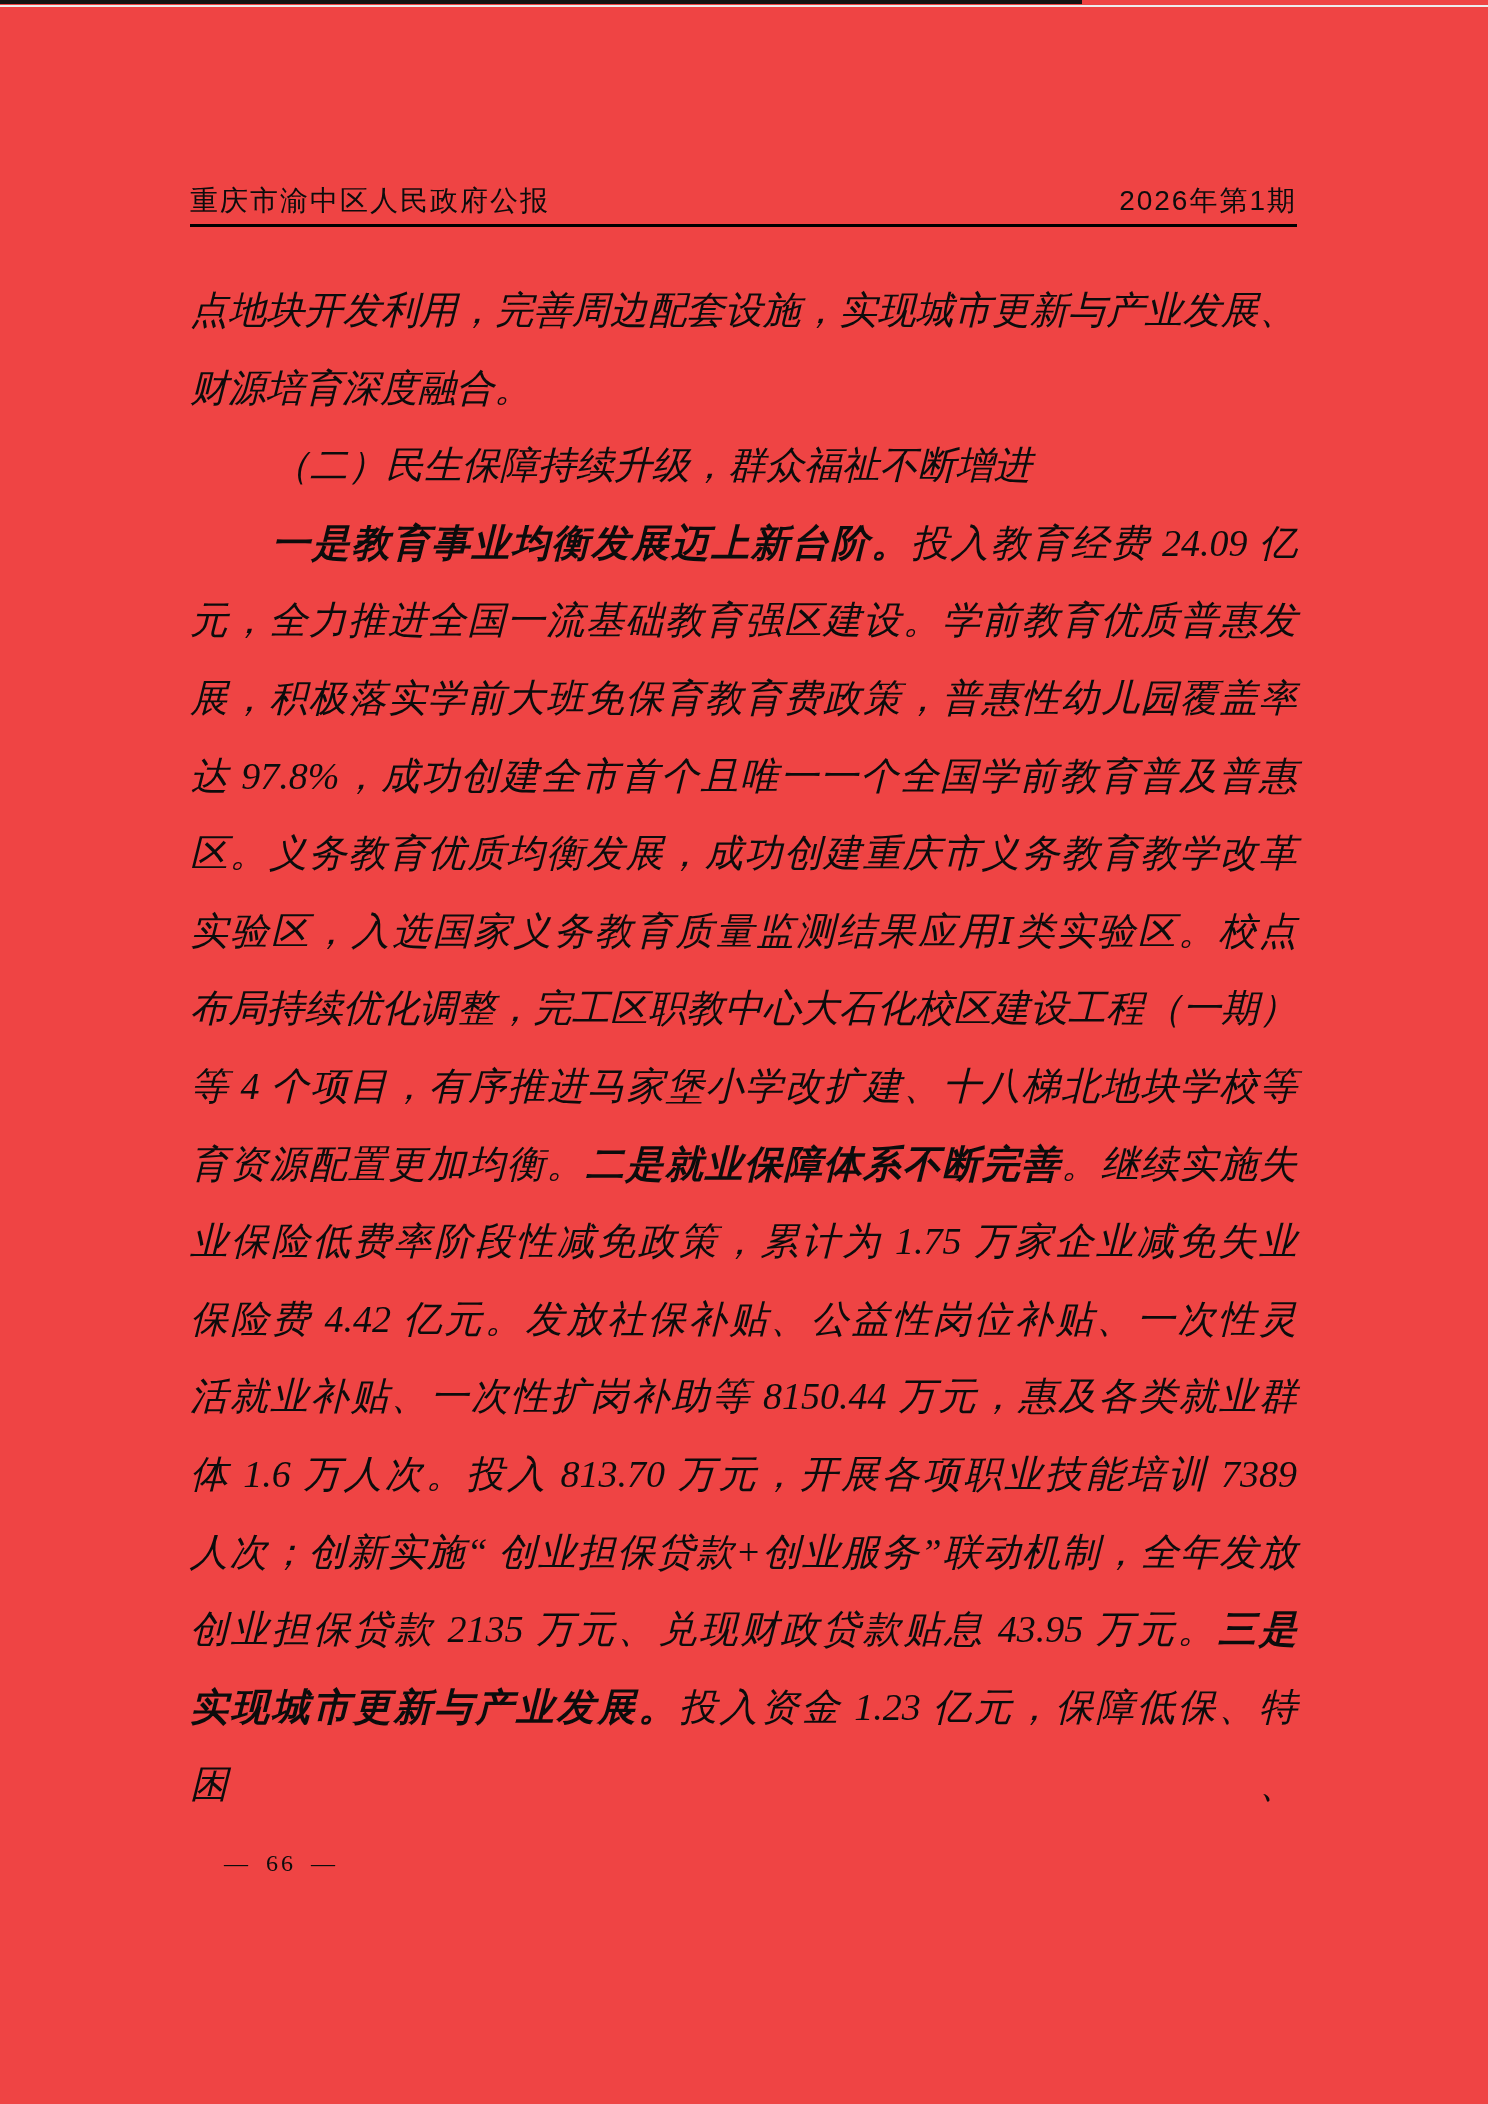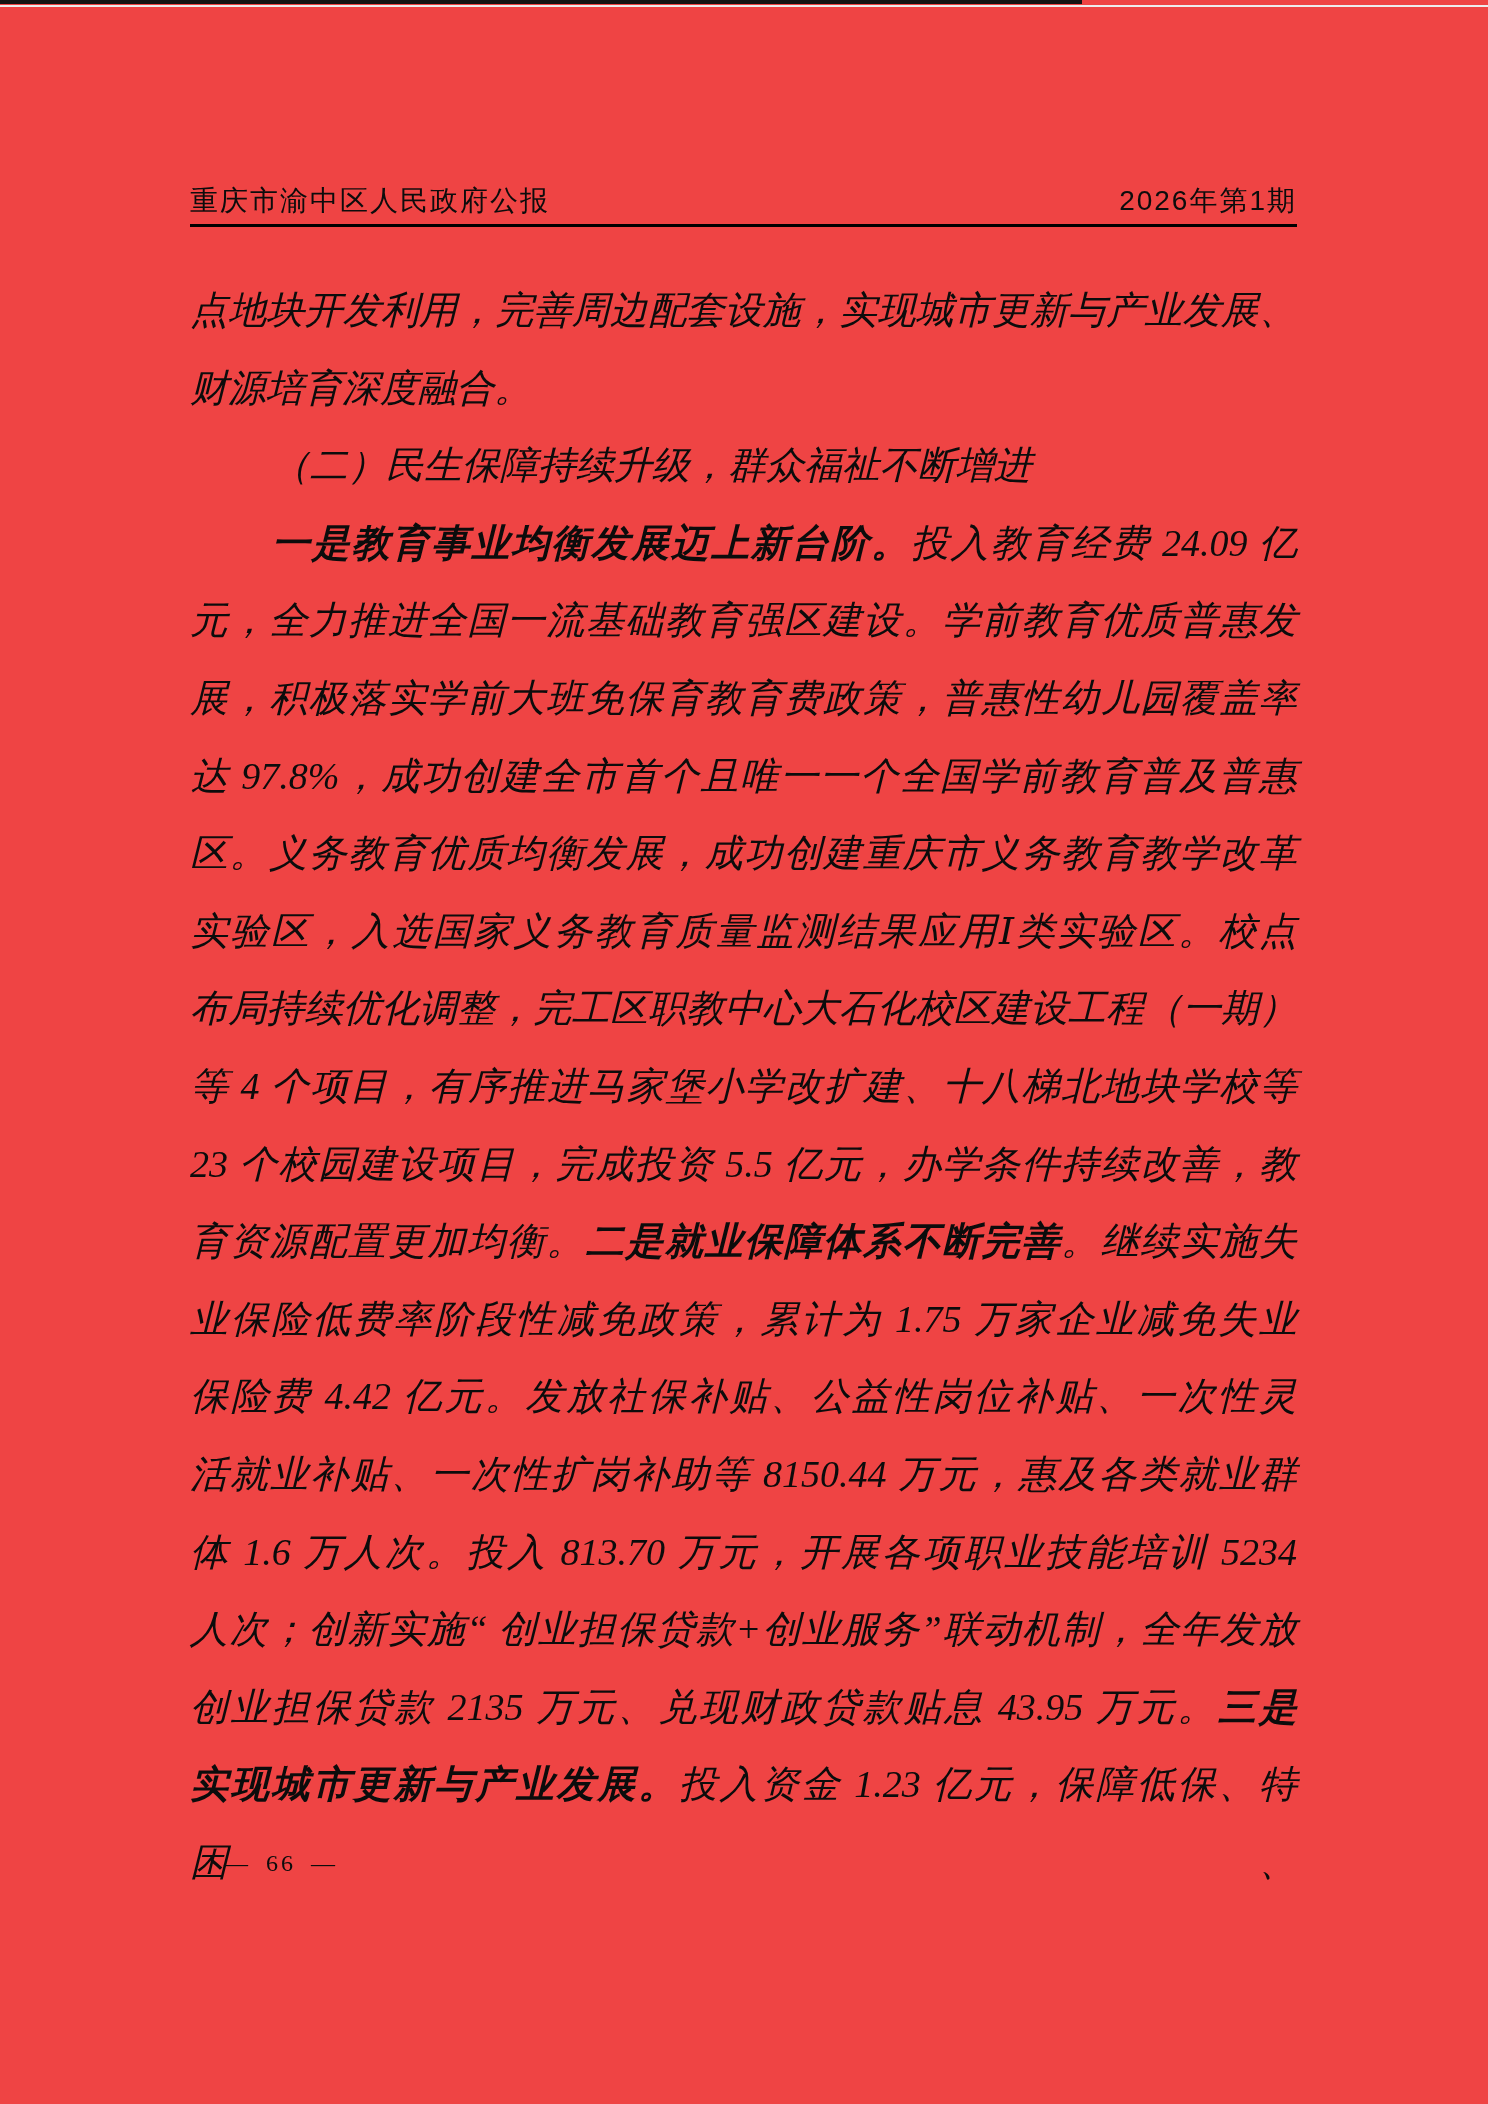--- a/index.html
+++ b/index.html
@@ -111,26 +111,25 @@
       <div class="line"><span>财源培育深度融合。</span></div>
       <div class="line indent"><span>（二）民生保障持续升级，群众福祉不断增进</span></div>
       <div class="line fill indent"><span class="bold">一是教育事业均衡发展迈上新台阶。</span><span>投入教育经费 24.09 亿</span></div>
       <div class="line fill"><span>元，全力推进全国一流基础教育强区建设。学前教育优质普惠发</span></div>
       <div class="line fill"><span>展，积极落实学前大班免保育教育费政策，普惠性幼儿园覆盖率</span></div>
       <div class="line fill"><span>达 97.8%，成功创建全市首个且唯一一个全国学前教育普及普惠</span></div>
       <div class="line fill"><span>区。义务教育优质均衡发展，成功创建重庆市义务教育教学改革</span></div>
       <div class="line fill"><span>实验区，入选国家义务教育质量监测结果应用Ⅰ类实验区。校点</span></div>
       <div class="line fill"><span>布局持续优化调整，完工区职教中心大石化校区建设工程（一期）</span></div>
       <div class="line fill"><span>等 4 个项目，有序推进马家堡小学改扩建、十八梯北地块学校等</span></div>
-      <div class="line fill"><span>23 个校园建设项目，完成投资 5.5 亿元，办学条件持续改善，教</span></div>
       <div class="line fill"><span>育资源配置更加均衡。</span><span class="bold">二是就业保障体系不断完善</span><span>。继续实施失</span></div>
       <div class="line fill"><span>业保险低费率阶段性减免政策，累计为 1.75 万家企业减免失业</span></div>
       <div class="line fill"><span>保险费 4.42 亿元。发放社保补贴、公益性岗位补贴、一次性灵</span></div>
       <div class="line fill"><span>活就业补贴、一次性扩岗补助等 8150.44 万元，惠及各类就业群</span></div>
-      <div class="line fill"><span>体 1.6 万人次。投入 813.70 万元，开展各项职业技能培训 5234</span></div>
+      <div class="line fill"><span>体 1.6 万人次。投入 813.70 万元，开展各项职业技能培训 7389</span></div>
       <div class="line fill"><span>人次；创新实施“ 创业担保贷款+创业服务”联动机制，全年发放</span></div>
       <div class="line fill"><span>创业担保贷款 2135 万元、兑现财政贷款贴息 43.95 万元。</span><span class="bold">三是</span></div>
       <div class="line fill"><span class="bold">实现城市更新与产业发展。</span><span>投入资金 1.23 亿元，保障低保、特困、</span></div>
     </main>
 
   <footer class="page-footer">
     <span>— 66 —</span>
   </footer>
 
 </div>

